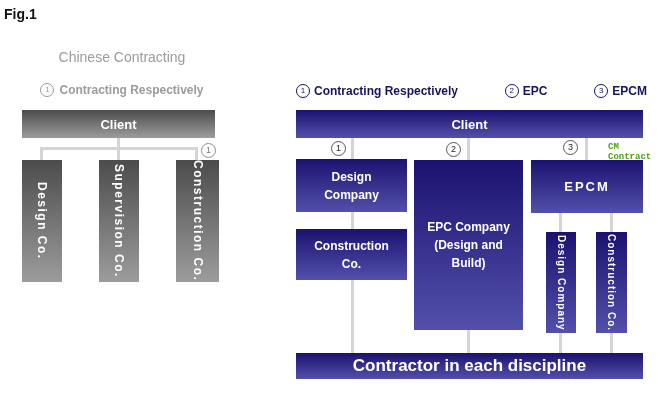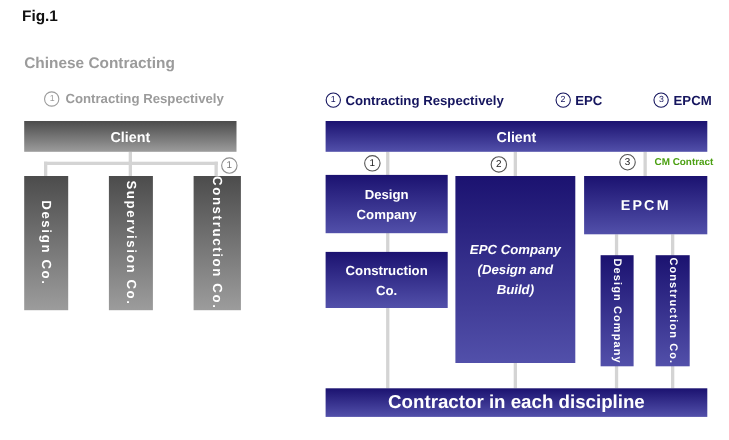--- a/index.html
+++ b/index.html
@@ -1,67 +1,67 @@
 <!DOCTYPE html>
 <html><head>
 <meta charset="utf-8">
 <style>
   html,body{margin:0;padding:0;background:#fff;}
   body{font-family:"Liberation Sans", sans-serif;}
   .canvas{position:relative;width:663px;height:400px;background:#fff;overflow:hidden;}
 
-  .fig-label{position:absolute;left:4px;top:6px;font-size:14px;font-weight:bold;color:#111;margin-left:16px;}
+  .fig-label{position:absolute;left:4px;top:6px;font-size:14px;font-weight:bold;color:#111;}
 
   
   .conn{position:absolute;background:#d4d4d4;z-index:1;}
   .circ{display:inline-flex;align-items:center;justify-content:center;
         width:12px;height:12px;border:1px solid currentColor;border-radius:50%;
         font-size:8px;font-weight:normal;line-height:1;flex:0 0 auto;}
   .circ-abs{position:absolute;width:13px;height:13px;border-radius:50%;
         background:#fff;display:flex;align-items:center;justify-content:center;
         font-size:9px;line-height:1;z-index:3;}
   .nbox{position:absolute;display:flex;align-items:center;justify-content:center;
         text-align:center;color:#fff;font-weight:bold;z-index:2;
         background:linear-gradient(180deg,#1b1270 0%,#5250aa 100%);}
   .gbox{position:absolute;display:flex;align-items:center;justify-content:center;
         text-align:center;color:#fff;font-weight:bold;z-index:2;
         background:linear-gradient(180deg,#4c4c4c 0%,#9c9c9c 100%);}
   .vtext{writing-mode:vertical-rl;letter-spacing:1.5px;}
 
   
-  .cn-title{position:absolute;left:22px;top:49px;width:200px;text-align:left;
-        color:#9b9b9b;font-size:14px;font-weight:bold;}
+  .cn-title{position:absolute;left:22px;top:49px;width:200px;text-align:center;
+        color:#9b9b9b;font-size:14px;font-weight:normal;}
   .cn-sub{position:absolute;left:22px;top:83px;width:200px;display:flex;gap:5px;
         align-items:center;justify-content:center;color:#9b9b9b;font-size:12px;font-weight:bold;}
   .cn-client{left:22px;top:110px;width:193px;height:28px;font-size:13px;}
   .cn-c1{left:201px;top:143px;border:1px solid #8f8f8f;color:#777;}
   .cn-b{top:160px;height:122px;font-size:12px;}
   .cn-b1{left:22px;width:40px;}
   .cn-b2{left:99px;width:40px;}
   .cn-b3{left:176px;width:43px;}
 
   
   .eu-title{position:absolute;left:296px;top:49px;width:347px;text-align:center;
         color:#15155e;font-size:14px;font-weight:bold;}
   .eu-legend{position:absolute;left:296px;top:84px;width:351px;display:flex;
         justify-content:space-between;color:#15155e;font-size:12px;font-weight:bold;}
   .eu-legend .item{display:flex;align-items:center;gap:4px;}
   .eu-client{left:296px;top:110px;width:347px;height:28px;font-size:13px;}
   .eu-circ{border:1px solid #555;color:#222;}
   .eu-c1{left:331px;top:141px;}
   .eu-c2{left:446px;top:142px;}
   .eu-c3{left:563px;top:140px;}
-  .cm-contract{position:absolute;left:595px;top:142px;color:#4ba012;
-        font-size:9px;font-weight:bold;z-index:3;}
+  .cm-contract{position:absolute;left:608px;top:142px;color:#4ba012;
+        font-size:9px;font-weight:bold;z-index:3;font-family:Liberation Mono, monospace;}
   .eu-design{left:296px;top:159px;width:111px;height:53px;font-size:12px;padding:0;}
   .eu-design span{display:block;width:80px;margin:0 auto;line-height:1.5;}
   .eu-constr{left:296px;top:229px;width:111px;height:51px;font-size:12px;}
   .eu-constr span{display:block;width:85px;margin:0 auto;line-height:1.5;}
   .eu-epc{left:414px;top:160px;width:109px;height:170px;font-size:12px;}
-  .eu-epc span{display:block;width:92px;margin:4px auto;line-height:1.5;font-style:italic;}
+  .eu-epc span{display:block;width:92px;margin:4px auto;line-height:1.5;}
   .eu-epcm{left:531px;top:160px;width:112px;height:53px;font-size:13px;letter-spacing:2px;}
   .eu-dv{left:546px;top:232px;width:30px;height:101px;font-size:10px;}
   .eu-cv{left:596px;top:232px;width:31px;height:101px;font-size:10px;}
   .eu-bottom{left:296px;top:353px;width:347px;height:26px;font-size:17px;}
 </style>
 </head>
 <body>
 
 <div class="canvas">
 

